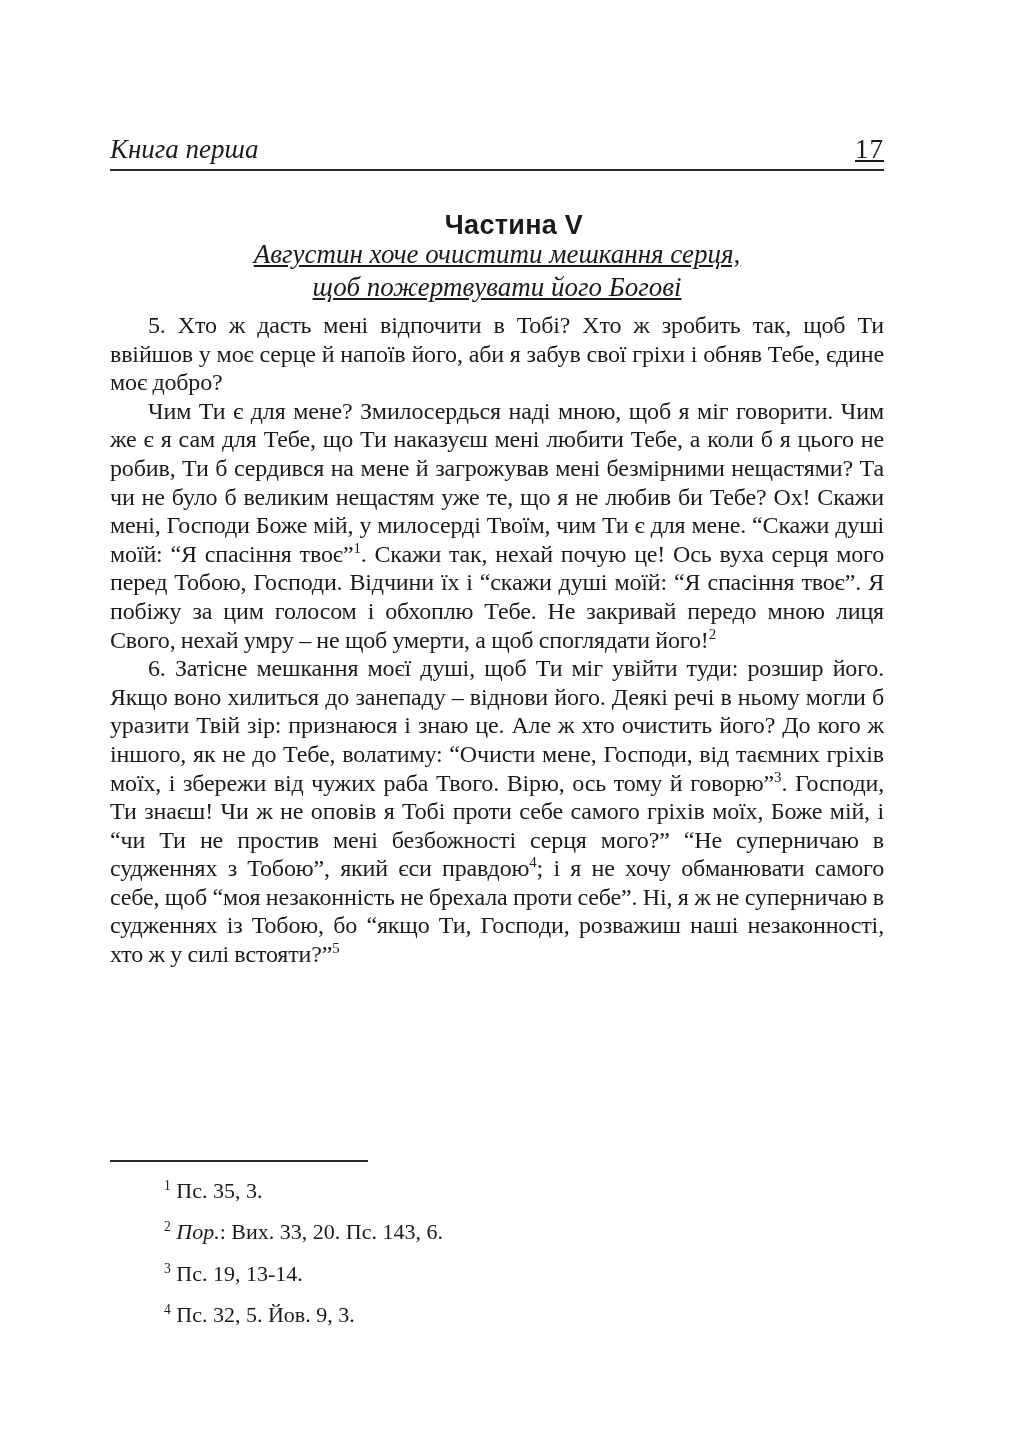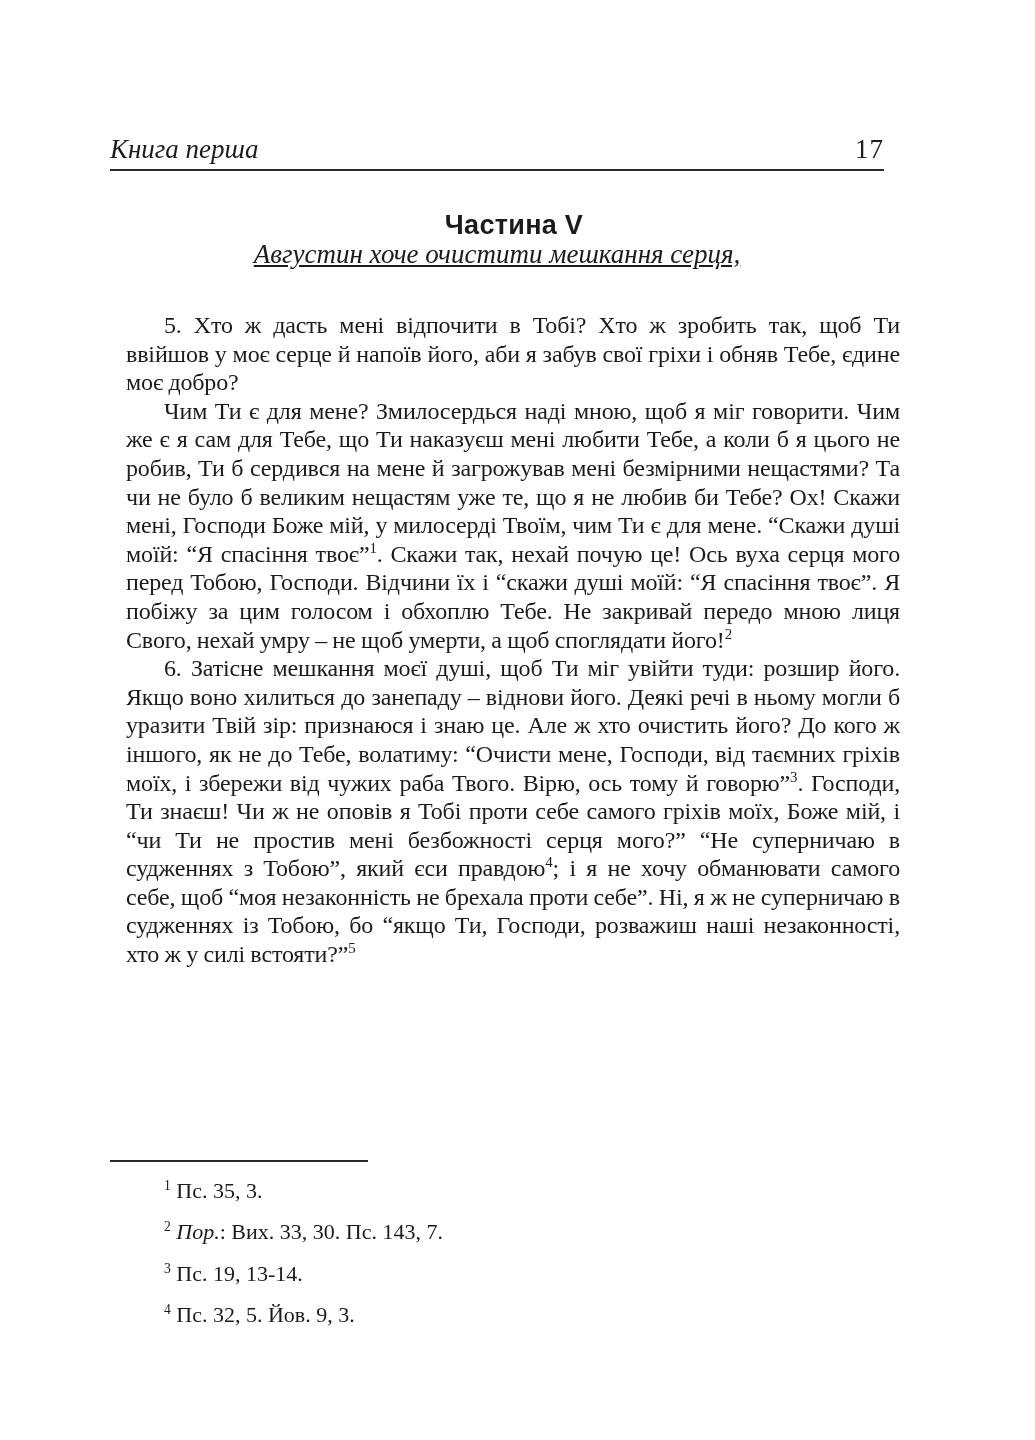--- a/index.html
+++ b/index.html
@@ -36,20 +36,21 @@
     align-items: baseline;
     font-size: 27px;
     line-height: 30px;
   }
   .running-title {
     font-style: italic;
   }
   .page-number {
     font-style: normal;
     letter-spacing: 1px;
+    text-decoration: underline;
   }
   .header-rule {
     position: absolute;
     top: 169px;
     left: 0;
     width: 100%;
     height: 0;
     border-top: 2px solid #2a2a2a;
   }
   .part-title {
@@ -71,21 +72,21 @@
     width: 100%;
     text-align: center;
     font-style: italic;
     font-size: 27px;
     line-height: 33px;
     text-decoration: underline;
   }
   .body-text {
     position: absolute;
     top: 311px;
-    left: 16px;
+    left: 0;
     width: 100%;
     font-size: 24px;
     line-height: 28.6px;
     text-align: justify;
     letter-spacing: -0.15px;
     word-spacing: -0.5px;
     hyphens: none;
   }
   .para {
     margin: 0;
@@ -130,32 +131,33 @@
       <span class="running-title">Книга перша</span>
       <span class="page-number">17</span>
     </div>
 
     <div class="header-rule"></div>
 
     <h1 class="part-title">Частина V</h1>
 
     <div class="subtitle">
       <span>Августин хоче очистити мешкання серця,</span><br>
+      <span>щоб пожертвувати його Богові</span>
     </div>
 
     <div class="body-text">
         <p class="para"><span>5. Хто ж дасть мені відпочити в Тобі? Хто ж зробить так, щоб Ти ввійшов у моє серце й напоїв його, аби я забув свої гріхи і обняв Тебе, єдине моє добро?</span></p>
         <p class="para"><span>Чим Ти є для мене? Змилосердься наді мною, щоб я міг говорити. Чим же є я сам для Тебе, що Ти наказуєш мені любити Тебе, а коли б я цього не робив, Ти б сердився на мене й загрожував мені безмірними нещастями? Та чи не було б великим нещастям уже те, що я не любив би Тебе? Ох! Скажи мені, Господи Боже мій, у милосерді Твоїм, чим Ти є для мене. “Скажи душі моїй: “Я спасіння твоє”</span><sup>1</sup><span>. Скажи так, нехай почую це! Ось вуха серця мого перед Тобою, Господи. Відчини їх і “скажи душі моїй: “Я спасіння твоє”. Я побіжу за цим голосом і обхоплю Тебе. Не закривай передо мною лиця Свого, нехай умру – не щоб умерти, а щоб споглядати його!</span><sup>2</sup></p>
         <p class="para"><span>6. Затісне мешкання моєї душі, щоб Ти міг увійти туди: розшир його. Якщо воно хилиться до занепаду – віднови його. Деякі речі в ньому могли б уразити Твій зір: признаюся і знаю це. Але ж хто очистить його? До кого ж іншого, як не до Тебе, волатиму: “Очисти мене, Господи, від таємних гріхів моїх, і збережи від чужих раба Твого. Вірю, ось тому й говорю”</span><sup>3</sup><span>. Господи, Ти знаєш! Чи ж не оповів я Тобі проти себе самого гріхів моїх, Боже мій, і “чи Ти не простив мені безбожності серця мого?” “Не суперничаю в судженнях з Тобою”, який єси правдою</span><sup>4</sup><span>; і я не хочу обманювати самого себе, щоб “моя незаконність не брехала проти себе”. Ні, я ж не суперничаю в судженнях із Тобою, бо “якщо Ти, Господи, розважиш наші незаконності, хто ж у силі встояти?”</span><sup>5</sup></p>
       </div>
 
     <div class="footnote-block">
       <div class="footnote-rule"></div>
       <div class="footnotes">
           <div class="footnote"><sup>1</sup> <span>Пс. 35, 3.</span></div>
-          <div class="footnote"><sup>2</sup> <span class="fn-italic">Пор.</span><span>: Вих. 33, 30. Пс. 143, 7.</span></div>
+          <div class="footnote"><sup>2</sup> <span class="fn-italic">Пор.</span><span>: Вих. 33, 20. Пс. 143, 6.</span></div>
           <div class="footnote"><sup>3</sup> <span>Пс. 19, 13-14.</span></div>
           <div class="footnote"><sup>4</sup> <span>Пс. 32, 5. Йов. 9, 3.</span></div>
         </div>
     </div>
 
   </div>
 </div>
 
 </body></html>

